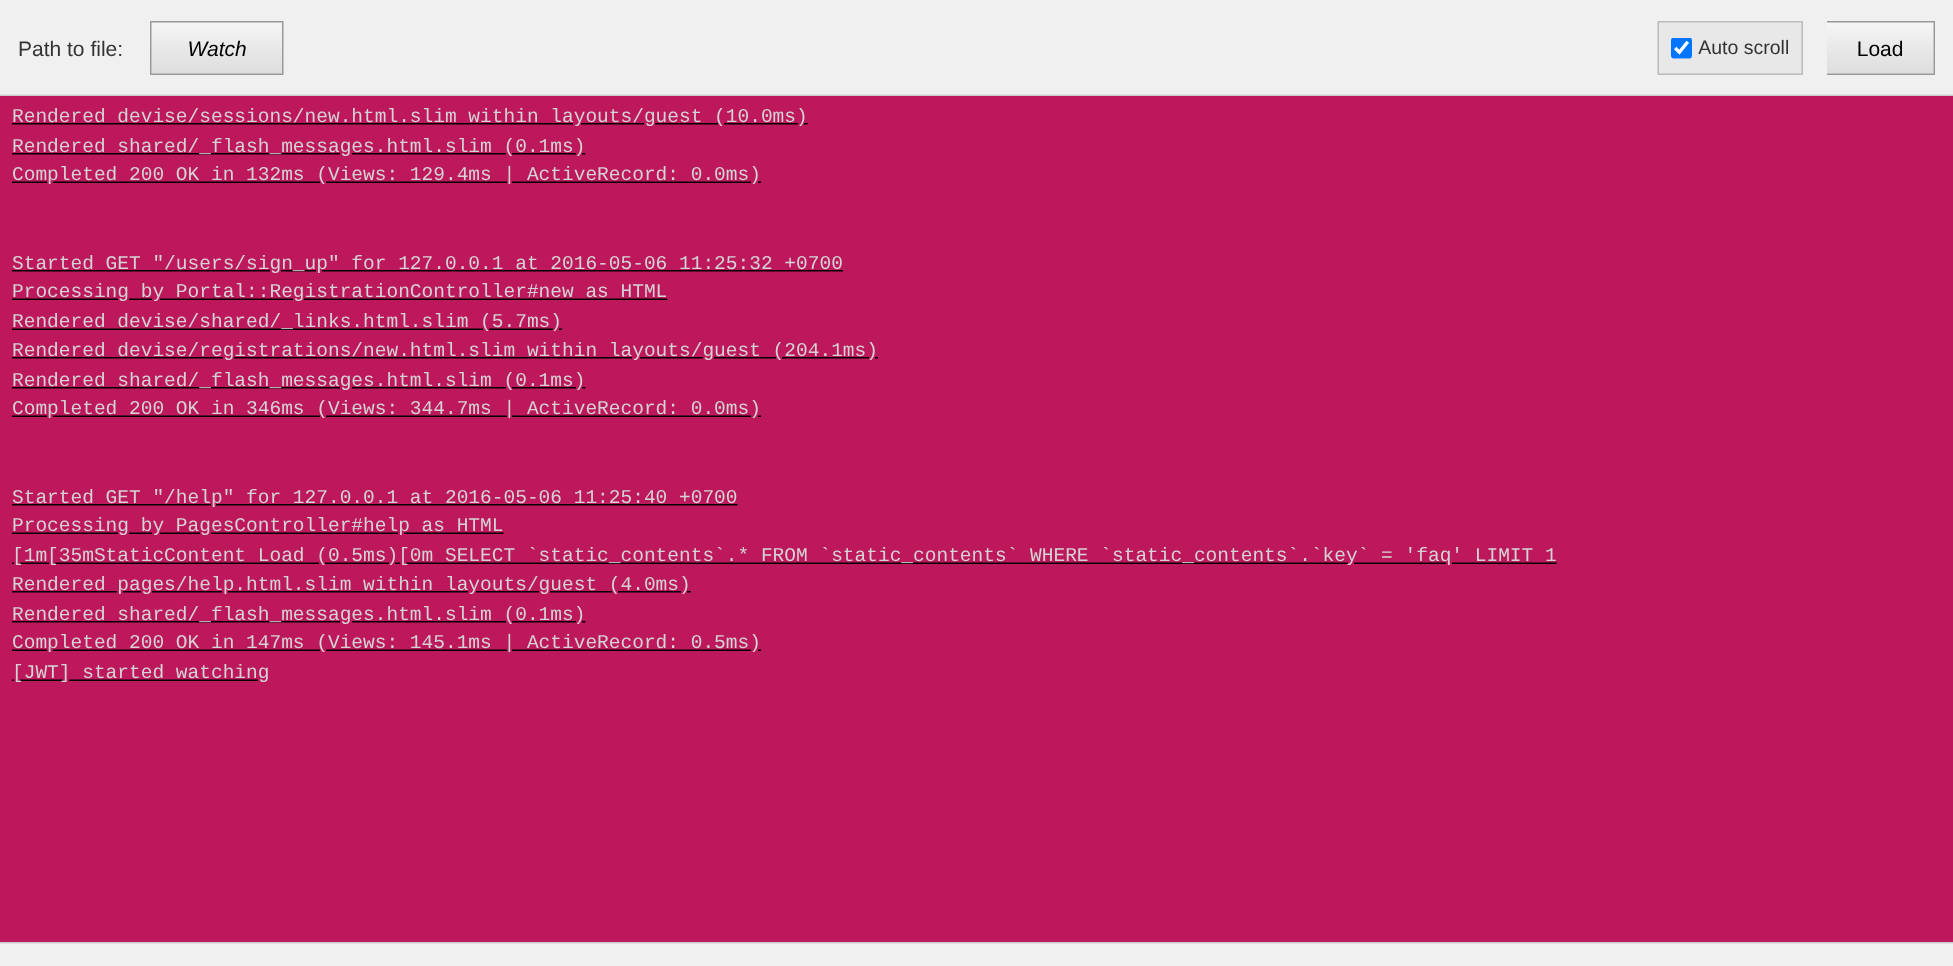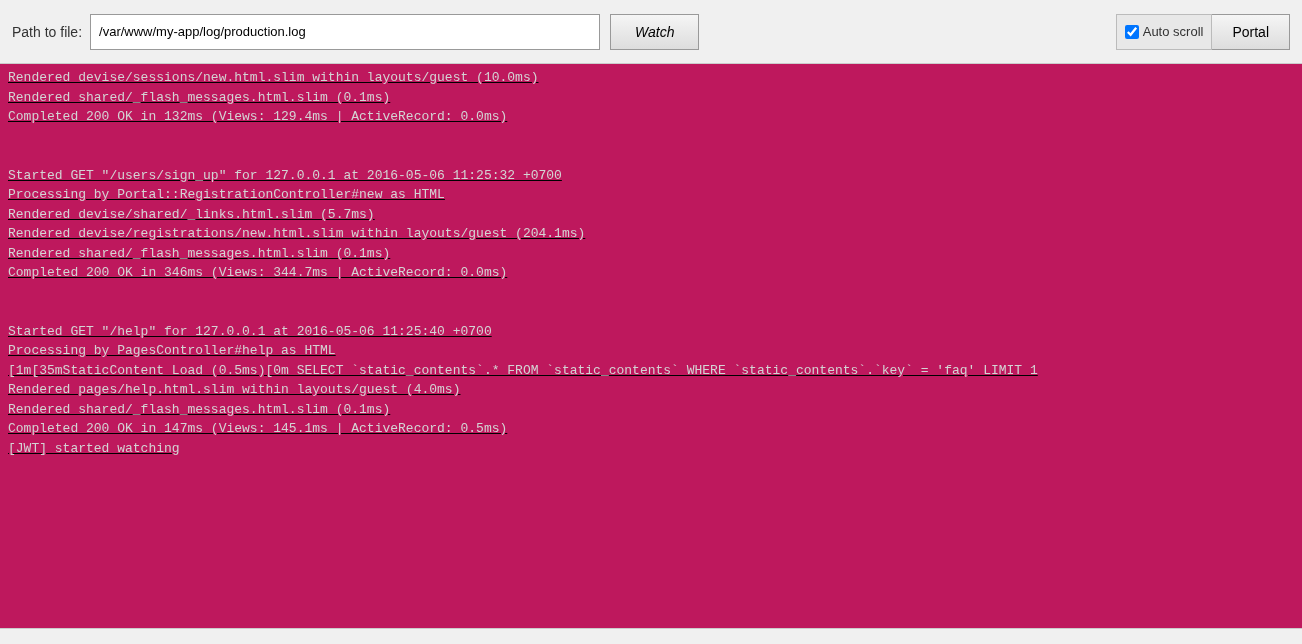--- a/index.html
+++ b/index.html
@@ -52,21 +52,21 @@
       font-size: 14px;
       cursor: pointer;
       background: linear-gradient(to bottom, #f5f5f5, #ddd);
       font-style: italic;
     }
 
     .right-controls {
       margin-left: auto;
       display: flex;
       align-items: center;
-      gap: 0;
+      gap: 16px;
     }
 
     .auto-scroll-label {
       display: flex;
       align-items: center;
       font-size: 13px;
       color: #333;
       padding: 0 8px;
       border: 1px solid #bbb;
       height: 36px;
@@ -131,28 +131,27 @@
     .log-container::-webkit-scrollbar-thumb {
       background: #b0b0b0;
       border: 1px solid #999;
     }
   </style>
 </head>
 <body>
 
 <div class="toolbar">
   <span class="path-label">Path to file:</span>
-  <input class="path-input" type="text" value="/var/www/my-app/log/production.log" style="">
   <button class="watch-button">Watch</button>
   <div class="right-controls">
     <label class="auto-scroll-label">
       <input class="auto-scroll-checkbox" type="checkbox" checked="" style="">
       <span>Auto scroll</span>
     </label>
-    <button class="clear-button">Portal</button>
+    <button class="clear-button">Load</button>
   </div>
 </div>
 
 <div class="log-container">
   <div class="log-content" id="log-output">Rendered devise/sessions/new.html.slim within layouts/guest (10.0ms)
 Rendered shared/_flash_messages.html.slim (0.1ms)
 Completed 200 OK in 132ms (Views: 129.4ms | ActiveRecord: 0.0ms)
 
 
 Started GET "/users/sign_up" for 127.0.0.1 at 2016-05-06 11:25:32 +0700

